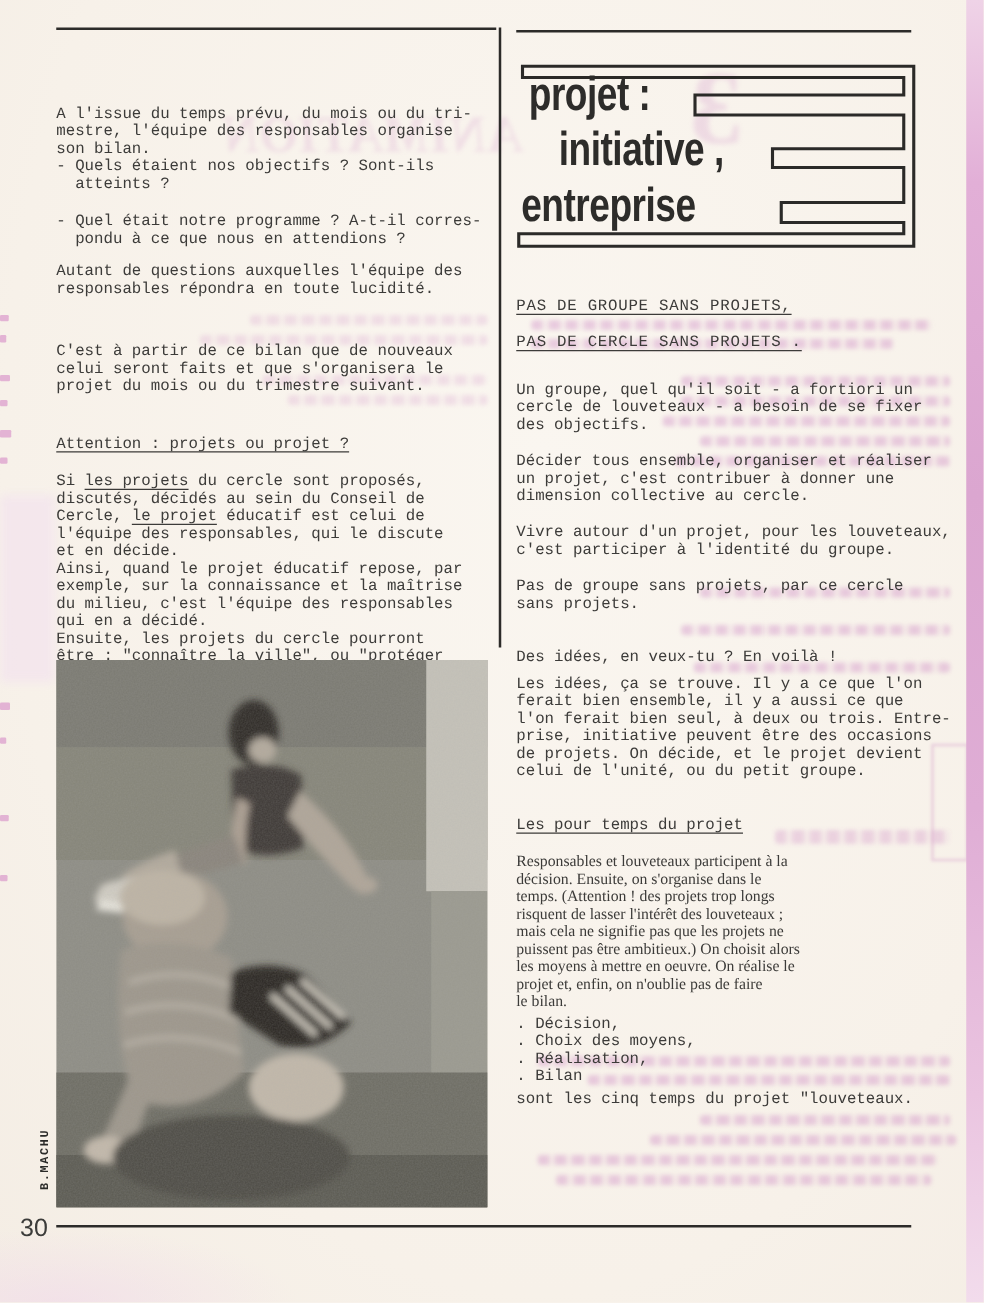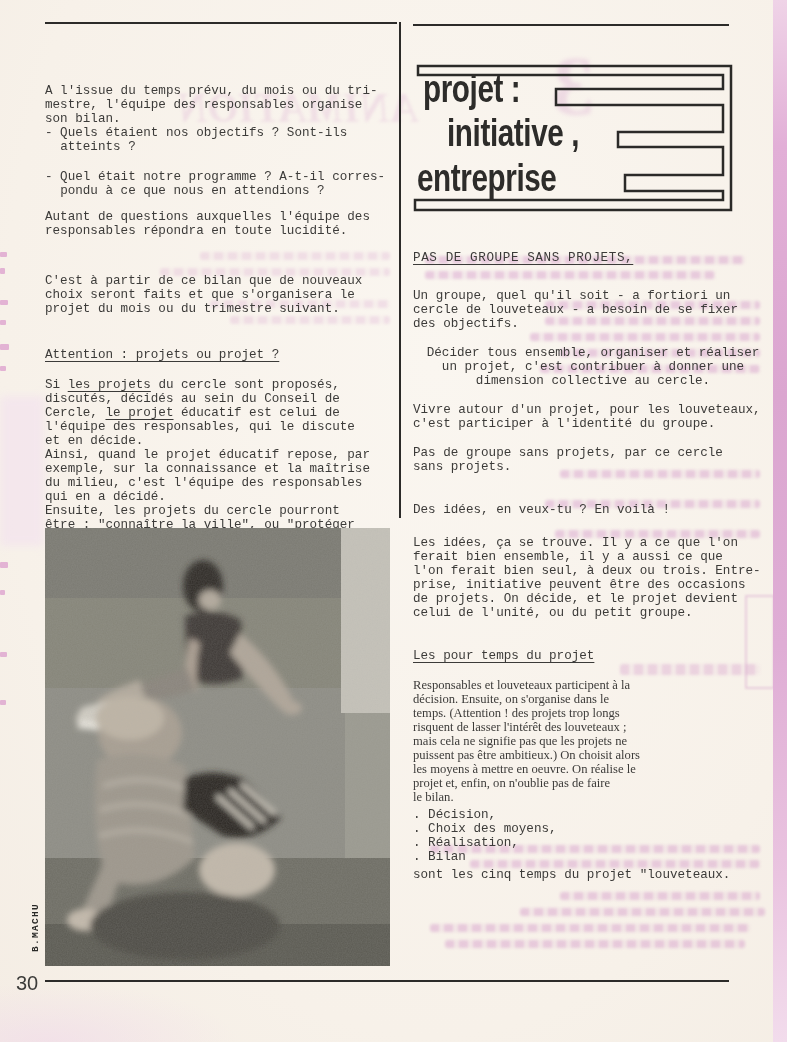--- a/index.html
+++ b/index.html
@@ -42,21 +42,21 @@
   .col-left{left:45px;top:44px;width:352px;}
   .col-right{left:413px;top:42px;width:360px;}
   .para{font-size:12.6px;line-height:14px;white-space:pre-wrap;margin:0;}
   .mt4{margin-top:4px;}
   .heading{font-size:12.6px;line-height:14px;white-space:pre;
     text-decoration:underline;text-decoration-thickness:1.4px;text-underline-offset:3px;}
   .caps{letter-spacing:.6px;text-decoration:underline;}
   .u{text-decoration:underline;text-decoration-thickness:1.4px;text-underline-offset:3px;}
   .steps div{font-size:12.6px;line-height:14px;white-space:pre;}
   
-  .title-block{position:relative;width:360px;height:150px;margin-top:21px;}
+  .title-block{position:relative;width:360px;height:150px;margin-top:8px;}
   .title-comb{position:absolute;left:0;top:0;}
   .title-line{position:absolute;font-family:"Liberation Sans","DejaVu Sans",sans-serif;
     font-weight:bold;font-size:38px;line-height:40px;color:#2d2c2a;
     transform:scaleX(.78);transform-origin:left top;white-space:nowrap;letter-spacing:-.5px;}
   .tl1{left:10px;top:6px;}
   .tl2{left:34px;top:50px;}
   .tl3{left:4px;top:95px;}
   
   .photo{position:absolute;left:45px;top:528px;width:345px;height:438px;}
   .photo-credit{position:absolute;left:30px;top:952px;transform:rotate(-90deg);
@@ -118,21 +118,21 @@
     <p class="para mt4" style="margin-bottom:16px;margin-top:40px;">A l'issue du temps prévu, du mois ou du tri-
 mestre, l'équipe des responsables organise
 son bilan.
 - Quels étaient nos objectifs ? Sont-ils
   atteints ?</p>
     <p class="para" style="margin-bottom:12px;">- Quel était notre programme ? A-t-il corres-
   pondu à ce que nous en attendions ?</p>
     <p class="para" style="margin-bottom:36px;">Autant de questions auxquelles l'équipe des
 responsables répondra en toute lucidité.</p>
     <p class="para" style="margin-bottom:32px;">C'est à partir de ce bilan que de nouveaux
-choix seront faits et que s'organisera le
+celui seront faits et que s'organisera le
 projet du mois ou du trimestre suivant.</p>
     <div class="heading" style="margin-bottom:16px;">Attention : projets ou projet ?</div>
     <p class="para"><span>Si </span><span class="u">les projets</span><span> du cercle sont proposés,
 discutés, décidés au sein du Conseil de
 Cercle, </span><span class="u">le projet</span><span> éducatif est celui de
 l'équipe des responsables, qui le discute
 et en décide.
 Ainsi, quand le projet éducatif repose, par
 exemple, sur la connaissance et la maîtrise
 du milieu, c'est l'équipe des responsables
@@ -148,33 +148,34 @@
     <div class="title-block">
       <svg class="title-comb" width="360" height="150" viewBox="0 0 360 150">
         <path d="M5,3 H318 V147 H2 V137 H310 V128 H212 V112 H310 V84 H205 V69 H310 V42 H143 V26 H310 V12 H5 Z" fill="none" stroke="#2b2a28" stroke-width="2.5"></path>
       </svg>
       <div class="title-line tl1">projet :</div>
       <div class="title-line tl2">initiative ,</div>
       <div class="title-line tl3">entreprise</div>
     </div>
 
     <div class="heading caps" style="margin-top:38px;">PAS DE GROUPE SANS PROJETS,</div>
+    <div class="heading caps" style="margin-top:15px;">PAS DE CERCLE SANS PROJETS .</div>
 
     <p class="para" style="margin-top:24px;">Un groupe, quel qu'il soit - a fortiori un
 cercle de louveteaux - a besoin de se fixer
 des objectifs.</p>
-    <p class="para" style="margin-top:15px;text-align:center;">Décider tous ensemble, organiser et réaliser
+    <p class="para" style="margin-top:15px;">Décider tous ensemble, organiser et réaliser
 un projet, c'est contribuer à donner une
 dimension collective au cercle.</p>
     <p class="para" style="margin-top:15px;">Vivre autour d'un projet, pour les louveteaux,
 c'est participer à l'identité du groupe.</p>
     <p class="para" style="margin-top:15px;">Pas de groupe sans projets, par ce cercle
 sans projets.</p>
     <p class="para" style="margin-top:29px;">Des idées, en veux-tu ? En voilà !</p>
-    <p class="para" style="margin-top:19px;">Les idées, ça se trouve. Il y a ce que l'on
+    <p class="para" style="margin-top:7px;">Les idées, ça se trouve. Il y a ce que l'on
 ferait bien ensemble, il y a aussi ce que
 l'on ferait bien seul, à deux ou trois. Entre-
 prise, initiative peuvent être des occasions
 de projets. On décide, et le projet devient
 celui de l'unité, ou du petit groupe.</p>
 
     <div class="heading" style="margin-top:29px;">Les pour temps du projet</div>
     <p class="para" style="margin-top:15px;font-family:Liberation Serif, serif;">Responsables et louveteaux participent à la
 décision. Ensuite, on s'organise dans le
 temps. (Attention ! des projets trop longs

